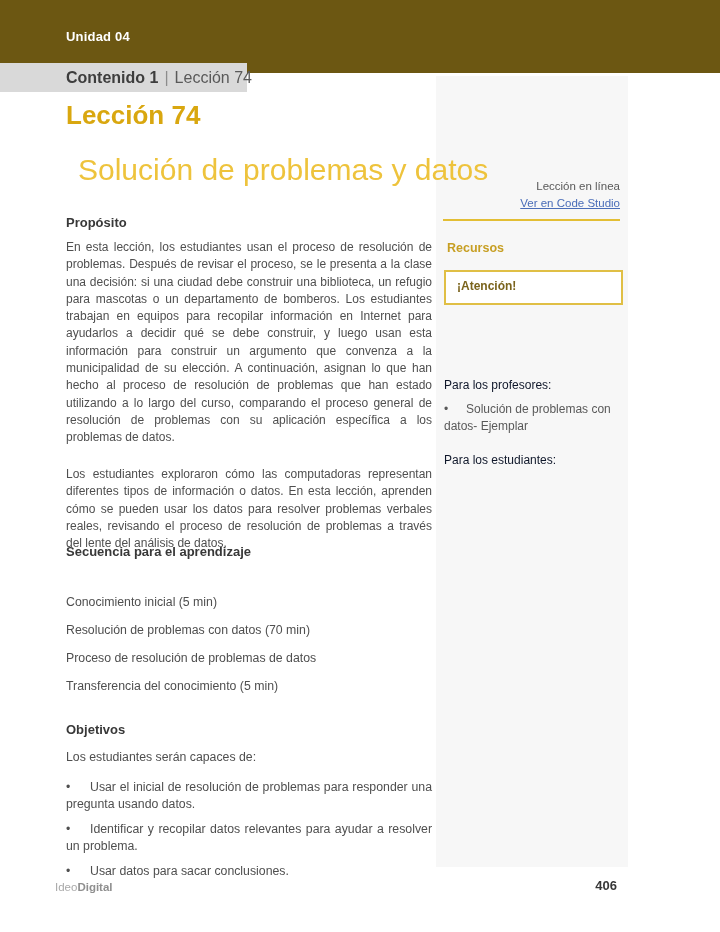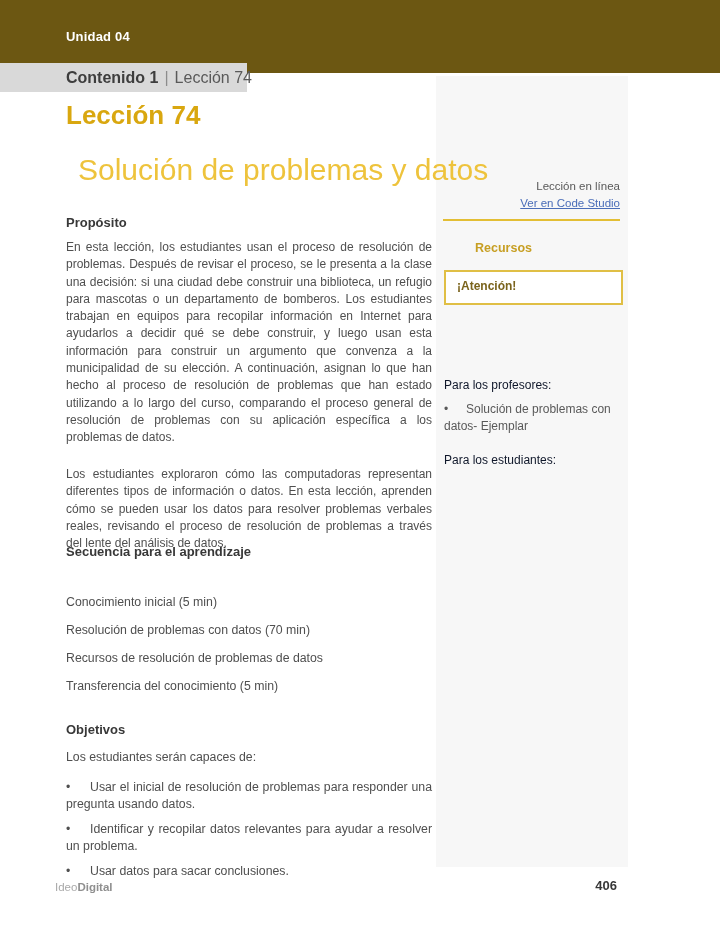--- a/index.html
+++ b/index.html
@@ -47,21 +47,21 @@
   .obj-intro{position:absolute;left:0;top:750px;font-size:12.3px;color:var(--body-text);}
   .bullet-par{position:absolute;left:0;width:366px;font-size:12.3px;line-height:17.3px;color:var(--body-text);text-align:justify;}
   .obj-0{top:779px;}.obj-1{top:821px;}.obj-2{top:863px;}
   .bullet-marker{display:inline-block;width:24px;}
 
   
   .sidebar{position:absolute;left:436px;top:76px;width:192px;height:791px;background:var(--panel-bg);}
   .online-label{position:absolute;top:104px;right:8px;font-size:11.5px;color:#595959;white-space:nowrap;}
   .online-link{position:absolute;top:121px;right:8px;font-size:11.5px;color:var(--link-blue);text-decoration:underline;white-space:nowrap;cursor:pointer;}
   .side-divider{position:absolute;top:143px;left:7px;right:8px;border:none;border-top:2px solid var(--divider-gold);}
-  .resources-heading{position:absolute;top:165px;left:11px;font-size:12.5px;font-weight:bold;color:var(--resources-gold);margin-left:28px;}
+  .resources-heading{position:absolute;top:165px;left:11px;font-size:12.5px;font-weight:bold;color:var(--resources-gold);}
   .attention-box{position:absolute;top:194px;left:8px;width:179px;border:2px solid var(--attention-border);background:#ffffff;
     padding:7px 8px 9px 11px;}
   .attention-title{font-size:12px;font-weight:bold;color:var(--attention-title);margin-bottom:1px;}
   .attention-body{font-size:12px;line-height:15.4px;color:var(--attention-text);}
   .side-label{position:absolute;left:8px;font-size:12px;color:#0f172a;white-space:nowrap;}
   .teachers-label{top:302px;}
   .students-label{top:377px;}
   .side-bullet{position:absolute;left:8px;width:178px;font-size:12px;line-height:17px;color:#595959;}
   .side-bullet .bullet-marker{width:22px;}
   .teacher-item{top:325px;}
@@ -106,21 +106,21 @@
     <h1 class="lesson-title">Lección 74</h1>
     <h2 class="lesson-subtitle">Solución de problemas y datos</h2>
 
     <div class="h3 purpose-heading">Propósito</div>
     <p class="body-par par1">En esta lección, los estudiantes usan el proceso de resolución de problemas. Después de revisar el proceso, se le presenta a la clase una decisión: si una ciudad debe construir una biblioteca, un refugio para mascotas o un departamento de bomberos. Los estudiantes trabajan en equipos para recopilar información en Internet para ayudarlos a decidir qué se debe construir, y luego usan esta información para construir un argumento que convenza a la municipalidad de su elección. A continuación, asignan lo que han hecho al proceso de resolución de problemas que han estado utilizando a lo largo del curso, comparando el proceso general de resolución de problemas con su aplicación específica a los problemas de datos.</p>
     <p class="body-par par2">Los estudiantes exploraron cómo las computadoras representan diferentes tipos de información o datos. En esta lección, aprenden cómo se pueden usar los datos para resolver problemas verbales reales, revisando el proceso de resolución de problemas a través del lente del análisis de datos.</p>
 
     <div class="h3 seq-heading">Secuencia para el aprendizaje</div>
     <div class="seq-item seq-0">Conocimiento inicial (5 min)</div>
     <div class="seq-item seq-1">Resolución de problemas con datos (70 min)</div>
-    <div class="seq-item seq-2">Recursos de resolución de problemas de datos</div>
+    <div class="seq-item seq-2">Proceso de resolución de problemas de datos</div>
     <div class="seq-item seq-3">Transferencia del conocimiento (5 min)</div>
 
     <div class="h3 obj-heading">Objetivos</div>
     <div class="obj-intro">Los estudiantes serán capaces de:</div>
     <div class="bullet-par obj-0"><span class="bullet-marker">•</span><span>Usar el inicial de resolución de problemas para responder una pregunta usando datos.</span></div>
     <div class="bullet-par obj-1"><span class="bullet-marker">•</span><span>Identificar y recopilar datos relevantes para ayudar a resolver un problema.</span></div>
     <div class="bullet-par obj-2"><span class="bullet-marker">•</span><span>Usar datos para sacar conclusiones.</span></div>
   </div>
 
   <div class="footer-brand"><span>Ideo</span><b>Digital</b></div>

